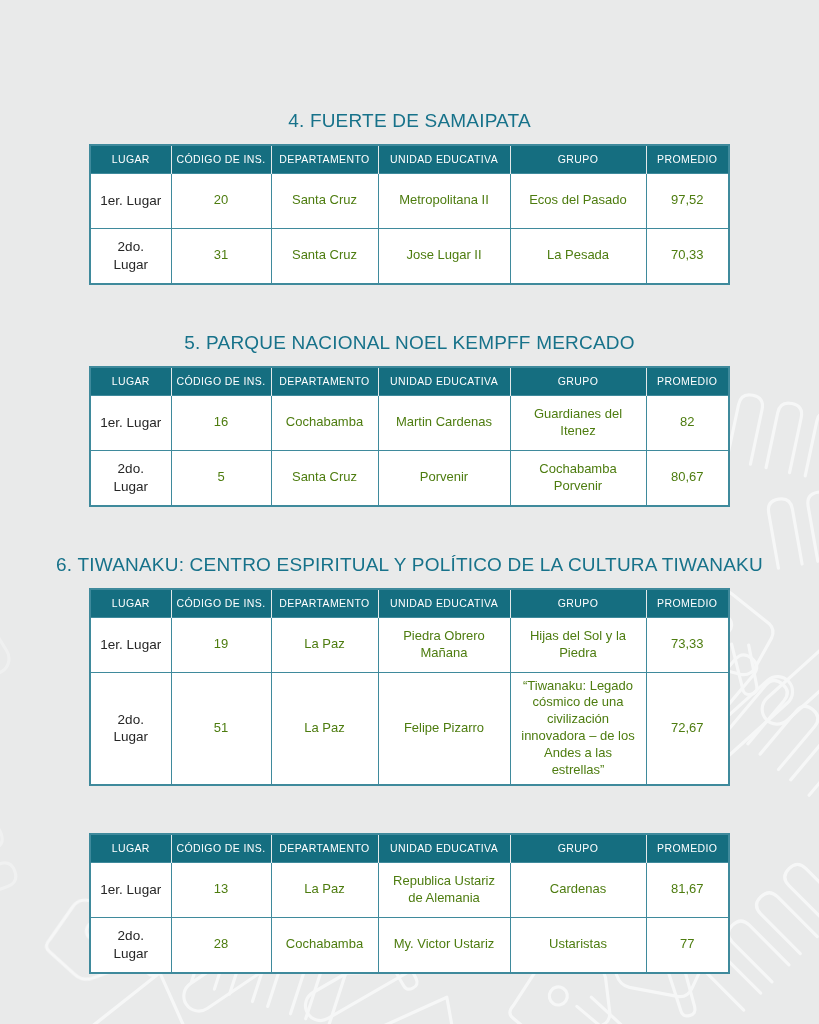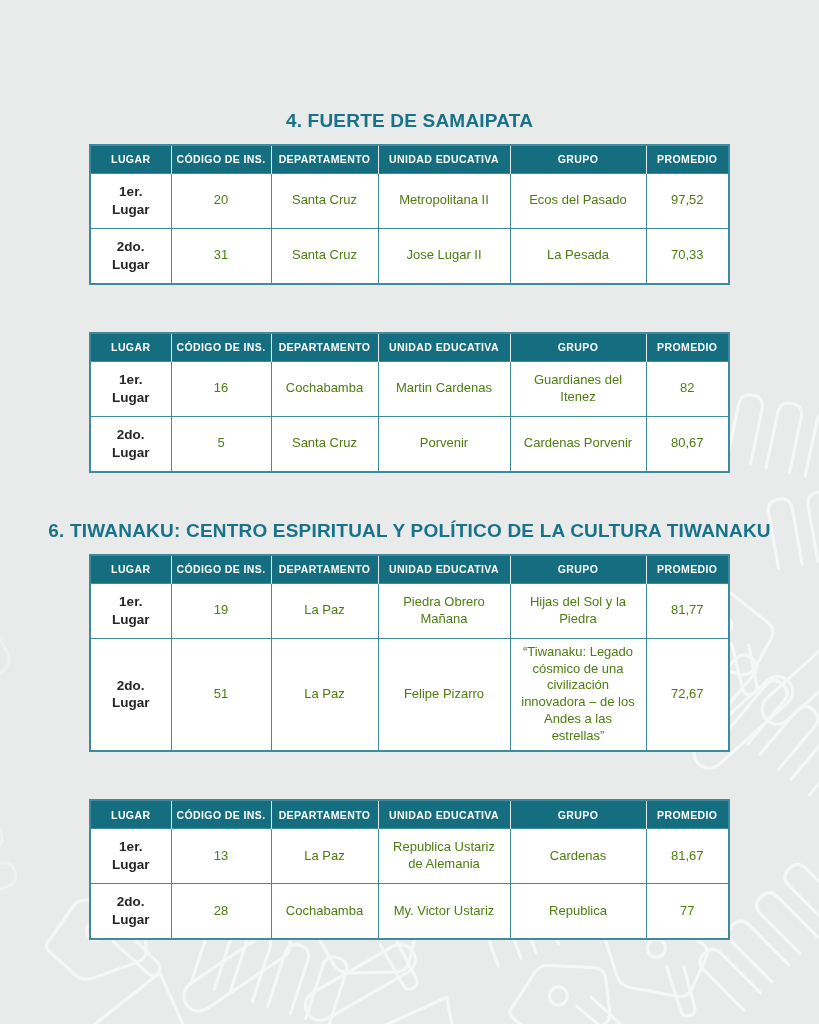--- a/index.html
+++ b/index.html
@@ -22,56 +22,56 @@
   .content {
     position: relative;
     padding-top: 110px;
   }
   .section { margin-bottom: 47px; }
   .title {
     margin: 0 0 12px 0;
     text-align: center;
     color: #17728a;
     font-size: 19px;
-    font-weight: bold;
+    font-weight: normal;
     letter-spacing: 0.2px;
     line-height: 1.15;
   }
   table.results {
     width: 639px;
     margin: 0 auto;
     border-collapse: collapse;
     table-layout: fixed;
     background: #ffffff;
     border: 2px solid #3f8a9c;
   }
   table.results th {
     background: #156e80;
     color: #ffffff;
     font-size: 10.5px;
-    font-weight: bold;
+    font-weight: normal;
     letter-spacing: 0.4px;
     text-transform: uppercase;
     height: 23px;
     padding: 2px 3px;
     border-left: 1px solid #e3e8e9;
   }
   table.results th:first-child { border-left: none; }
   table.results td {
     border: 1px solid #3f8a9c;
     text-align: center;
     vertical-align: middle;
     font-size: 13px;
     color: #4d7c0f;
     height: 44px;
     padding: 5px 8px;
     line-height: 1.3;
   }
   table.results td.lugar {
-    font-weight: bold;
+    font-weight: normal;
     color: #262626;
     font-size: 13.5px;
     text-align: center;
   }
 </style>
 </head>
 <body>
 
 <div class="page">
 
@@ -159,20 +159,21 @@
             <td>Santa Cruz</td>
             <td>Jose Lugar II</td>
             <td>La Pesada</td>
             <td>70,33</td>
           </tr>
         </tbody>
       </table>
     </section>
 
     <section class="section">
+      <h2 class="title">5. PARQUE NACIONAL NOEL KEMPFF MERCADO</h2>
       <table class="results">
         <colgroup>
           <col style="width:81px">
             <col style="width:100px">
             <col style="width:107px">
           <col style="width:132px">
             <col style="width:136px">
             <col style="width:83px">
         </colgroup>
         <thead>
@@ -192,21 +193,21 @@
             <td>Cochabamba</td>
             <td>Martin Cardenas</td>
             <td>Guardianes del Itenez</td>
             <td>82</td>
           </tr>
           <tr>
             <td class="lugar">2do. Lugar</td>
             <td>5</td>
             <td>Santa Cruz</td>
             <td>Porvenir</td>
-            <td>Cardenas Porvenir</td>
+            <td>Cochabamba Porvenir</td>
             <td>80,67</td>
           </tr>
         </tbody>
       </table>
     </section>
 
     <section class="section">
       <h2 class="title">6. TIWANAKU: CENTRO ESPIRITUAL Y POLÍTICO DE LA CULTURA TIWANAKU</h2>
       <table class="results">
         <colgroup>
@@ -227,21 +228,21 @@
             <th>PROMEDIO</th>
           </tr>
         </thead>
         <tbody>
           <tr>
             <td class="lugar">1er. Lugar</td>
             <td>19</td>
             <td>La Paz</td>
             <td>Piedra Obrero Mañana</td>
             <td>Hijas del Sol y la Piedra</td>
-            <td>81,77</td>
+            <td>73,33</td>
           </tr>
           <tr>
             <td class="lugar">2do. Lugar</td>
             <td>51</td>
             <td>La Paz</td>
             <td>Felipe Pizarro</td>
             <td>“Tiwanaku: Legado cósmico de una civilización innovadora – de los Andes a las estrellas”</td>
             <td>72,67</td>
           </tr>
         </tbody>
@@ -275,21 +276,21 @@
             <td>La Paz</td>
             <td>Republica Ustariz de Alemania</td>
             <td>Cardenas</td>
             <td>81,67</td>
           </tr>
           <tr>
             <td class="lugar">2do. Lugar</td>
             <td>28</td>
             <td>Cochabamba</td>
             <td>My. Victor Ustariz</td>
-            <td>Republica</td>
+            <td>Ustaristas</td>
             <td>77</td>
           </tr>
         </tbody>
       </table>
     </section>
 
   </div>
 </div>
 
 </body></html>

